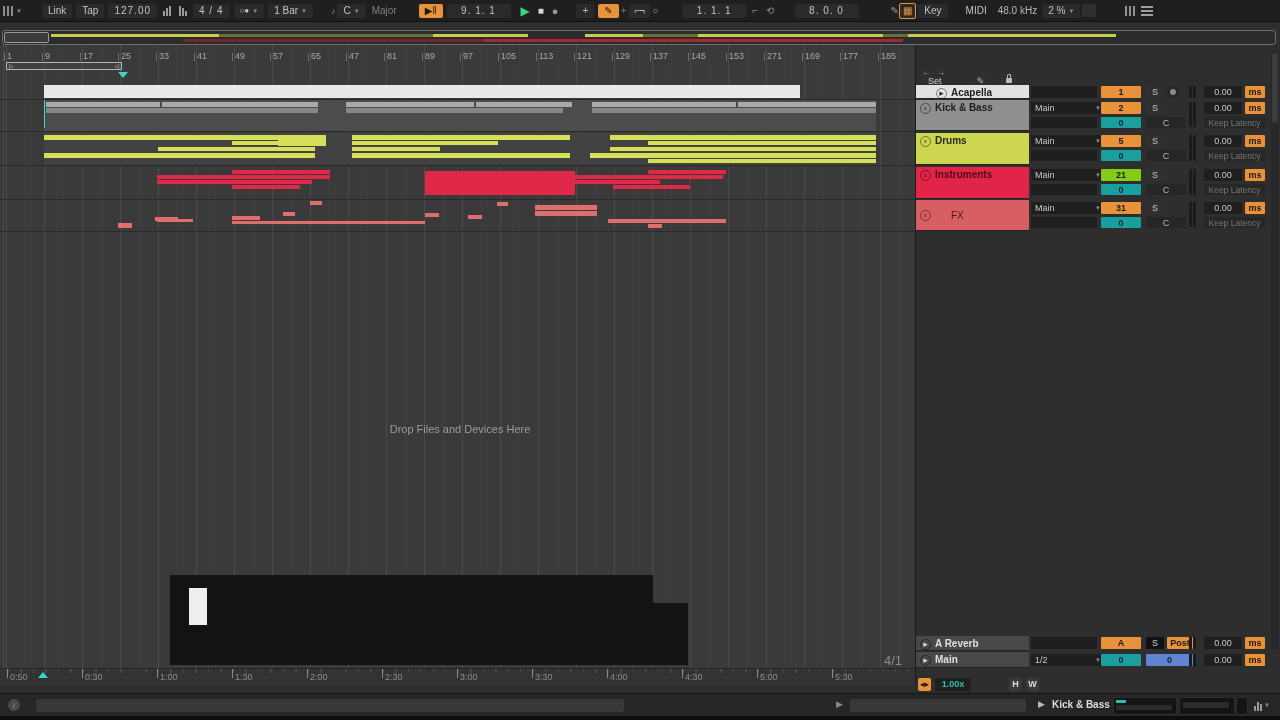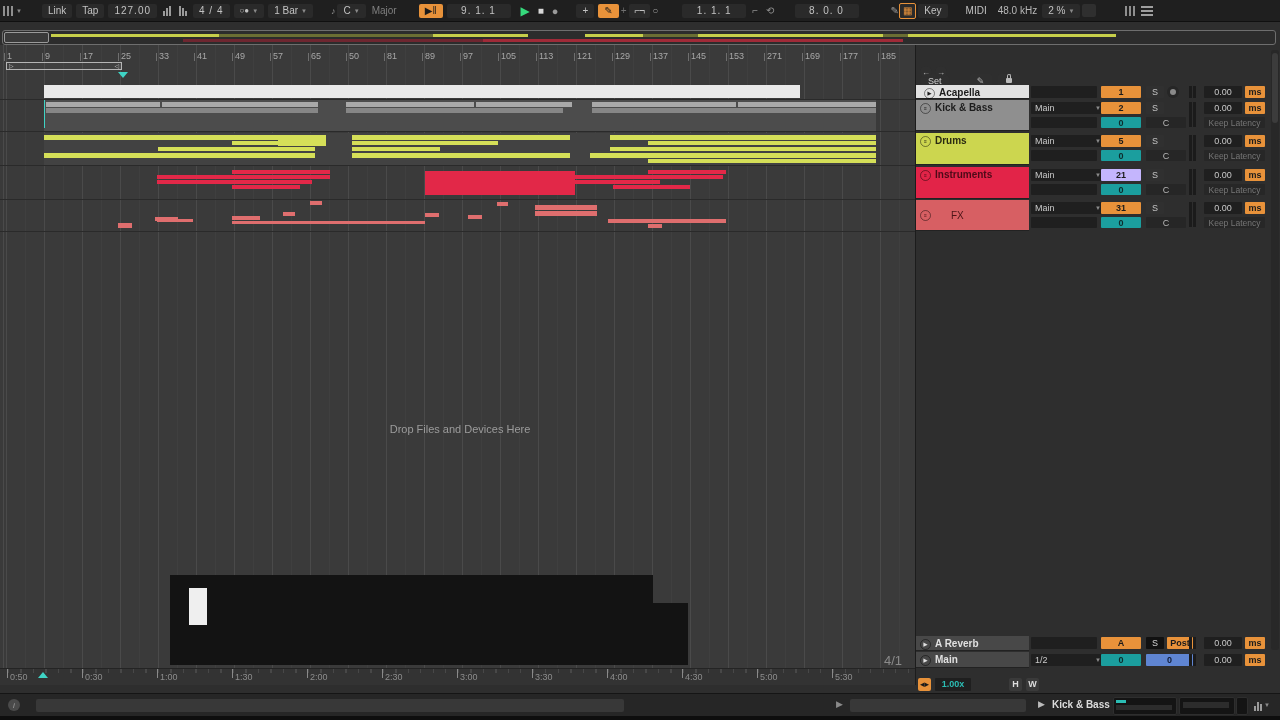--- a/index.html
+++ b/index.html
@@ -191,21 +191,21 @@
         <div class="barlab" style="position: absolute; left: 159px; top: 1px;">33</div>
         <div class="bartick" style="position: absolute; left: 194px; top: 3px; width: 1px; height: 8px; background: rgb(111, 111, 111);"></div>
         <div class="barlab" style="position: absolute; left: 197px; top: 1px;">41</div>
         <div class="bartick" style="position: absolute; left: 232px; top: 3px; width: 1px; height: 8px; background: rgb(111, 111, 111);"></div>
         <div class="barlab" style="position: absolute; left: 235px; top: 1px;">49</div>
         <div class="bartick" style="position: absolute; left: 270px; top: 3px; width: 1px; height: 8px; background: rgb(111, 111, 111);"></div>
         <div class="barlab" style="position: absolute; left: 273px; top: 1px;">57</div>
         <div class="bartick" style="position: absolute; left: 308px; top: 3px; width: 1px; height: 8px; background: rgb(111, 111, 111);"></div>
         <div class="barlab" style="position: absolute; left: 311px; top: 1px;">65</div>
         <div class="bartick" style="position: absolute; left: 346px; top: 3px; width: 1px; height: 8px; background: rgb(111, 111, 111);"></div>
-        <div class="barlab" style="position: absolute; left: 349px; top: 1px;">50</div>
+        <div class="barlab" style="position: absolute; left: 349px; top: 1px;">47</div>
         <div class="bartick" style="position: absolute; left: 384px; top: 3px; width: 1px; height: 8px; background: rgb(111, 111, 111);"></div>
         <div class="barlab" style="position: absolute; left: 387px; top: 1px;">81</div>
         <div class="bartick" style="position: absolute; left: 422px; top: 3px; width: 1px; height: 8px; background: rgb(111, 111, 111);"></div>
         <div class="barlab" style="position: absolute; left: 425px; top: 1px;">89</div>
         <div class="bartick" style="position: absolute; left: 460px; top: 3px; width: 1px; height: 8px; background: rgb(111, 111, 111);"></div>
         <div class="barlab" style="position: absolute; left: 463px; top: 1px;">97</div>
         <div class="bartick" style="position: absolute; left: 498px; top: 3px; width: 1px; height: 8px; background: rgb(111, 111, 111);"></div>
         <div class="barlab" style="position: absolute; left: 501px; top: 1px;">105</div>
         <div class="bartick" style="position: absolute; left: 536px; top: 3px; width: 1px; height: 8px; background: rgb(111, 111, 111);"></div>
         <div class="barlab" style="position: absolute; left: 539px; top: 1px;">113</div>
@@ -335,21 +335,21 @@
         <span style="display:block;width:6px;height:5px;background:#bbb;border-radius:1px;position:relative;">
           <span style="position:absolute;left:1px;top:-4px;width:4px;height:4px;border:1px solid #bbb;border-bottom:none;border-radius:3px 3px 0 0;box-sizing:border-box;display:block;"></span>
         </span>
       </span>
     </div>
     <div class="abs" style="left:4px;top:21px;display:flex;gap:3px;">
       <span class="circbtn">←</span>
       <span class="circbtn">→</span>
     </div>
     <div id="trackrows">
-        <div style="position: absolute; left: 0px; top: 40px; width: 113px; height: 14px; background: rgb(226, 226, 226); color: rgb(28, 28, 28); border-bottom: 1px solid rgb(34, 34, 34); display: flex; align-items: flex-start; padding: 2px 8px; box-sizing: border-box; font-size: 10px; font-weight: bold; gap: 4px;">
+        <div style="position: absolute; left: 0px; top: 40px; width: 113px; height: 14px; background: rgb(226, 226, 226); color: rgb(28, 28, 28); border-bottom: 1px solid rgb(34, 34, 34); display: flex; align-items: flex-start; padding: 2px 20px; box-sizing: border-box; font-size: 10px; font-weight: bold; gap: 4px;">
           <span class="ticon" style="color: rgb(28, 28, 28);">▶</span>
           <span>Acapella</span>
         </div>
         <div style="position: absolute; left: 115px; top: 41px; width: 66px; height: 12px; background: rgb(31, 31, 31); color: rgb(201, 201, 201); font-size: 9px; display: flex; align-items: center; justify-content: center; border-radius: 1px;"></div>
         <div style="position: absolute; left: 185px; top: 41px; width: 40px; height: 12px; background: rgb(232, 146, 58); color: rgb(27, 27, 27); font-size: 9px; display: flex; align-items: center; justify-content: center; border-radius: 1px; font-weight: bold;">1</div>
         <div style="position: absolute; left: 230px; top: 41px; width: 18px; height: 12px; background: rgb(48, 48, 48); color: rgb(197, 197, 197); font-size: 9px; display: flex; align-items: center; justify-content: center; border-radius: 1px;">S</div>
         <div style="position: absolute; left: 251px; top: 41px; width: 12px; height: 12px; background: rgb(38, 38, 38); font-size: 9px; display: flex; align-items: center; justify-content: center; border-radius: 50%;"></div>
         <div style="position: absolute; left: 254px; top: 44px; width: 6px; height: 6px; border-radius: 50%; background: rgb(138, 138, 138);"></div>
         <div class="meter" style="position: absolute; left: 273px; top: 41px; width: 7px; height: 12px; display: flex; gap: 1px;">
           <i></i>
@@ -399,21 +399,21 @@
         <div style="position: absolute; left: 288px; top: 105px; width: 61px; height: 11px; background: rgb(39, 39, 39); color: rgb(118, 118, 118); font-size: 8.5px; display: flex; align-items: center; justify-content: center; border-radius: 1px;">Keep Latency</div>
         <div style="position: absolute; left: 0px; top: 122px; width: 113px; height: 32px; background: rgb(226, 36, 72); color: rgb(77, 10, 24); border-bottom: 1px solid rgb(34, 34, 34); display: flex; align-items: flex-start; padding: 2px 4px; box-sizing: border-box; font-size: 10px; font-weight: bold; gap: 4px;">
           <span class="ticon" style="color: rgb(77, 10, 24);">≡</span>
           <span>Instruments</span>
         </div>
         <div style="position: absolute; left: 115px; top: 124px; width: 66px; height: 12px; background: rgb(31, 31, 31); color: rgb(201, 201, 201); font-size: 9px; display: flex; align-items: center; justify-content: space-between; border-radius: 1px; padding: 0px 4px;">
           <span>Main</span>
           <span style="font-size:6px;color:#8a8a8a">▼</span>
         </div>
         <div style="position: absolute; left: 115px; top: 139px; width: 66px; height: 11px; background: rgb(31, 31, 31); color: rgb(201, 201, 201); font-size: 9px; display: flex; align-items: center; justify-content: center; border-radius: 1px;"></div>
-        <div style="position: absolute; left: 185px; top: 124px; width: 40px; height: 12px; background: #c4b5fd; color: rgb(27, 27, 27); font-size: 9px; display: flex; align-items: center; justify-content: center; border-radius: 1px; font-weight: bold;">21</div>
+        <div style="position: absolute; left: 185px; top: 124px; width: 40px; height: 12px; background: #84cc16; color: rgb(27, 27, 27); font-size: 9px; display: flex; align-items: center; justify-content: center; border-radius: 1px; font-weight: bold;">21</div>
         <div style="position: absolute; left: 230px; top: 124px; width: 18px; height: 12px; background: rgb(48, 48, 48); color: rgb(197, 197, 197); font-size: 9px; display: flex; align-items: center; justify-content: center; border-radius: 1px;">S</div>
         <div style="position: absolute; left: 185px; top: 139px; width: 40px; height: 11px; background: rgb(27, 158, 158); color: rgb(13, 42, 42); font-size: 9px; display: flex; align-items: center; justify-content: center; border-radius: 1px; font-weight: bold;">0</div>
         <div style="position: absolute; left: 230px; top: 139px; width: 40px; height: 11px; background: rgb(38, 38, 38); color: rgb(181, 181, 181); font-size: 9px; display: flex; align-items: center; justify-content: center; border-radius: 1px;">C</div>
         <div class="meter" style="position: absolute; left: 273px; top: 124px; width: 7px; height: 26px; display: flex; gap: 1px;">
           <i></i>
           <i></i>
         </div>
         <div style="position: absolute; left: 288px; top: 124px; width: 38px; height: 12px; background: rgb(31, 31, 31); color: rgb(201, 201, 201); font-size: 9px; display: flex; align-items: center; justify-content: center; border-radius: 1px;">0.00</div>
         <div style="position: absolute; left: 329px; top: 124px; width: 20px; height: 12px; background: rgb(232, 146, 58); color: rgb(27, 27, 27); font-size: 9px; display: flex; align-items: center; justify-content: center; border-radius: 1px; font-weight: bold;">ms</div>
         <div style="position: absolute; left: 288px; top: 139px; width: 61px; height: 11px; background: rgb(39, 39, 39); color: rgb(118, 118, 118); font-size: 8.5px; display: flex; align-items: center; justify-content: center; border-radius: 1px;">Keep Latency</div>

